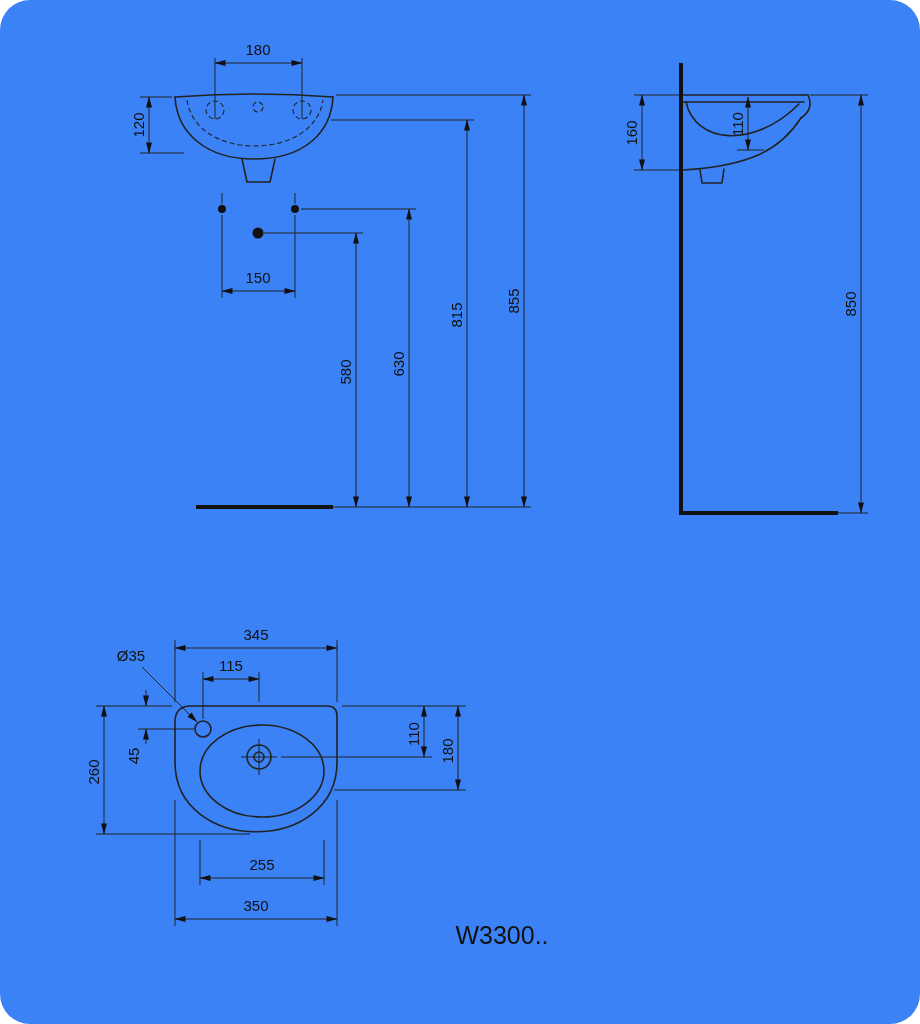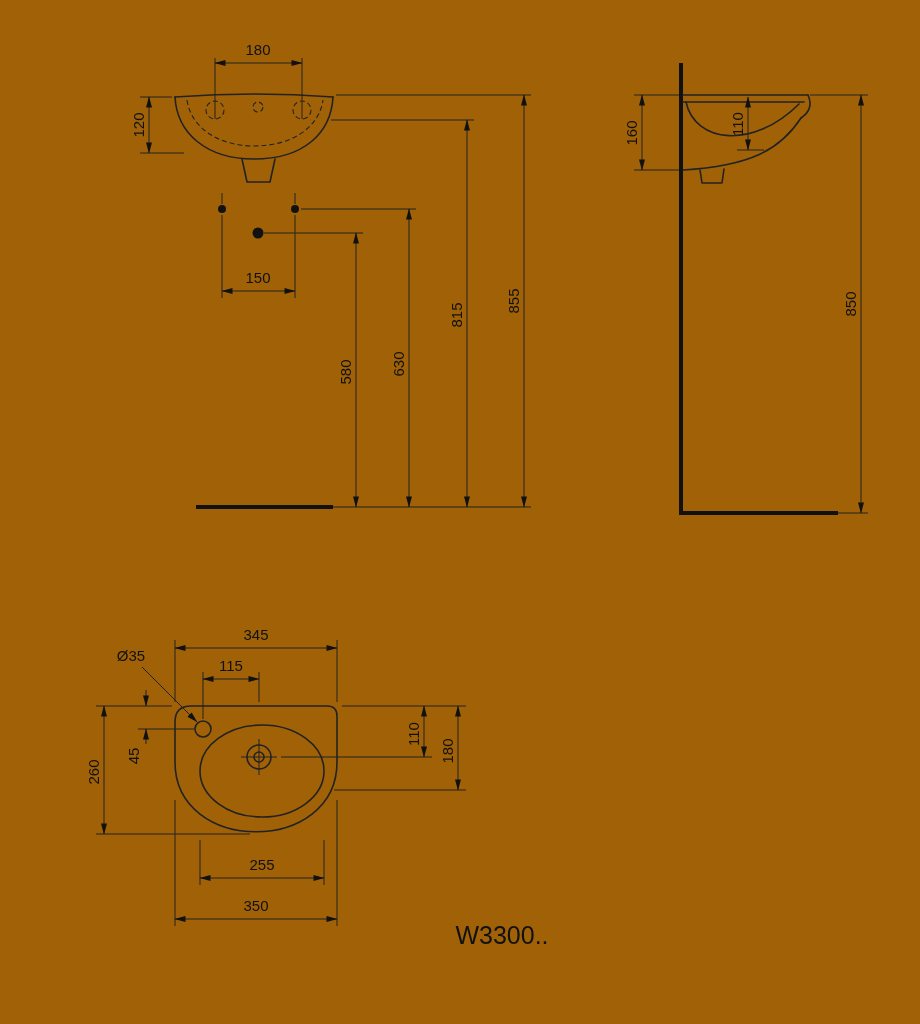--- a/index.html
+++ b/index.html
@@ -1,17 +1,17 @@
 <!DOCTYPE html>
 <html><head>
 <meta charset="utf-8">
 <title>Technical Drawing</title>
 <style>
   html,body{margin:0;padding:0;background:#ffffff;}
-  .canvas{position:relative;width:920px;height:1024px;background:#a16207;overflow:hidden;}
+  .canvas{position:relative;width:920px;height:1024px;background:#3b82f6;overflow:hidden;border-radius:30px;}
   svg{display:block;}
   .outline{fill:none;stroke:#222;stroke-width:1.6;stroke-linecap:round;stroke-linejoin:round;}
   .dashed{fill:none;stroke:#222;stroke-width:1.1;stroke-dasharray:5 3;}
   .thin{fill:none;stroke:#222;stroke-width:1;}
   .thick{fill:none;stroke:#111;stroke-width:4;}
   .dot{fill:#111;stroke:none;}
   .dim-label{font-family:"Liberation Sans",sans-serif;font-size:15px;fill:#111;text-anchor:middle;}
   .model-label{font-family:"Liberation Sans",sans-serif;font-size:25px;fill:#111;text-anchor:middle;}
 </style>
 </head>

